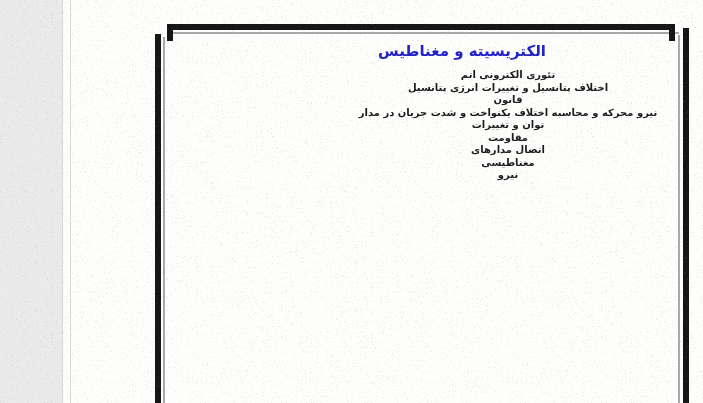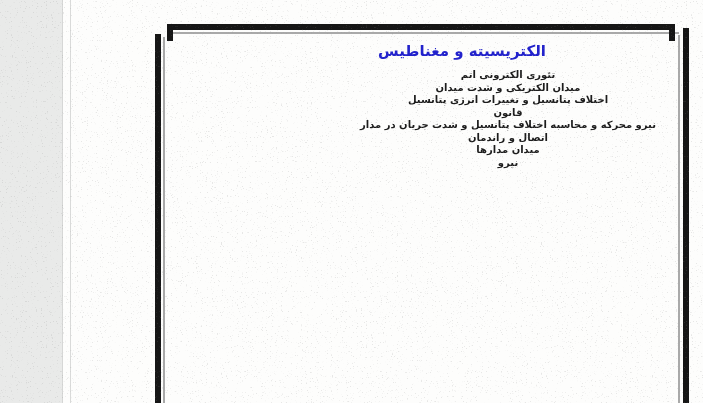--- a/index.html
+++ b/index.html
@@ -103,26 +103,27 @@
       <div class="bar thin bar-left-thin"></div>
       <div class="bar stub-tr"></div>
       <div class="bar bar-right"></div>
       <div class="bar thin bar-right-thin"></div>
     </div>
 
     <div class="doc-title">الکتریسیته و مغناطیس</div>
 
     <div class="toc">
         <div class="toc-item">تئوری الکترونی اتم</div>
-        <div class="toc-item">میدان الکتریکی و شدت میدان</div>
         <div class="toc-item">اختلاف پتانسیل و تغییرات انرژی پتانسیل</div>
         <div class="toc-item">قانون</div>
-        <div class="toc-item">نیرو محرکه و محاسبه اختلاف پتانسیل و شدت جریان در مدار</div>
-        <div class="toc-item">اتصال و راندمان</div>
-        <div class="toc-item">میدان مدارها</div>
+        <div class="toc-item">نیرو محرکه و محاسبه اختلاف یکنواخت و شدت جریان در مدار</div>
+        <div class="toc-item">توان و تغییرات</div>
+        <div class="toc-item">مقاومت</div>
+        <div class="toc-item">اتصال مدارهای</div>
+        <div class="toc-item">مغناطیسی</div>
         <div class="toc-item">نیرو</div>
       </div>
 
   </div>
 
   <div class="page-edge"></div>
 
   <svg class="noise-svg" width="703" height="403">
     <filter id="speckle">
       <feTurbulence type="fractalNoise" baseFrequency="0.8" numOctaves="2" seed="7" result="t"></feTurbulence>

